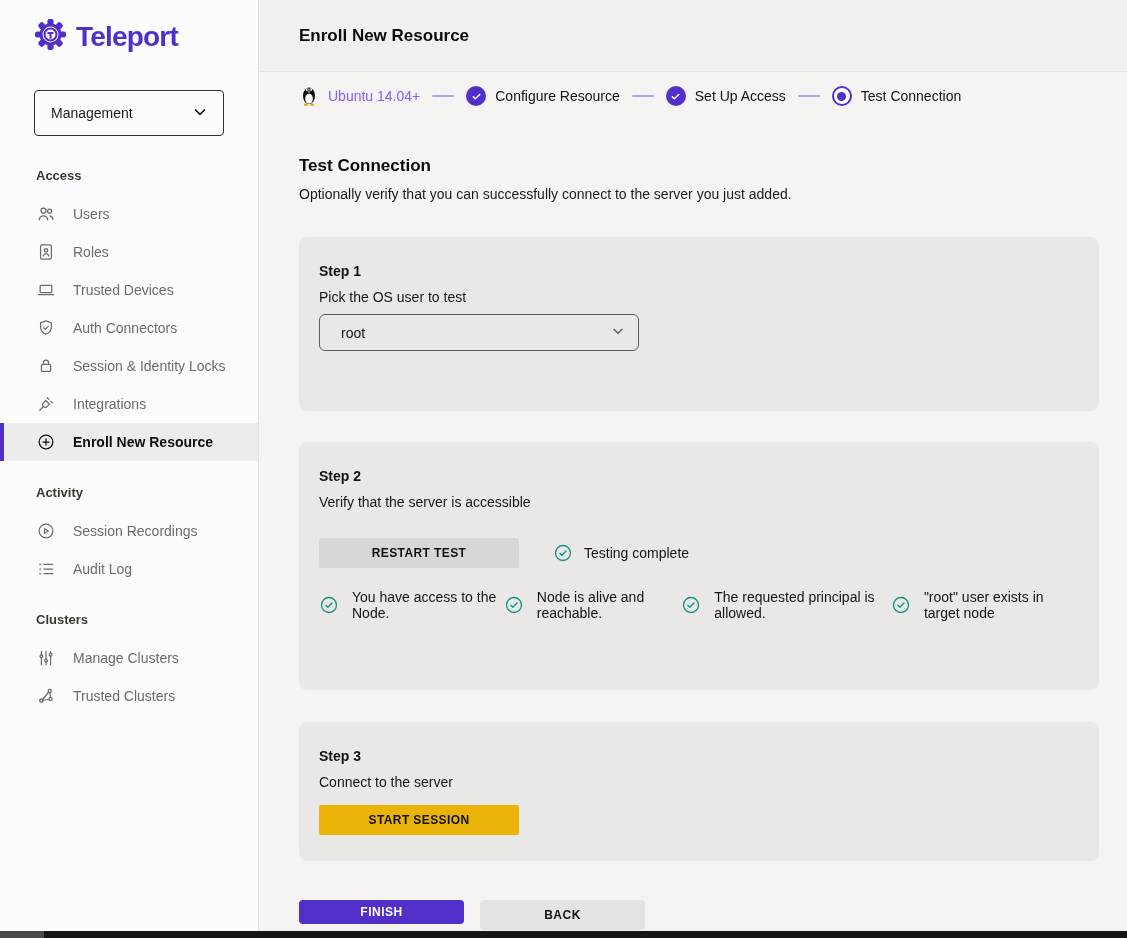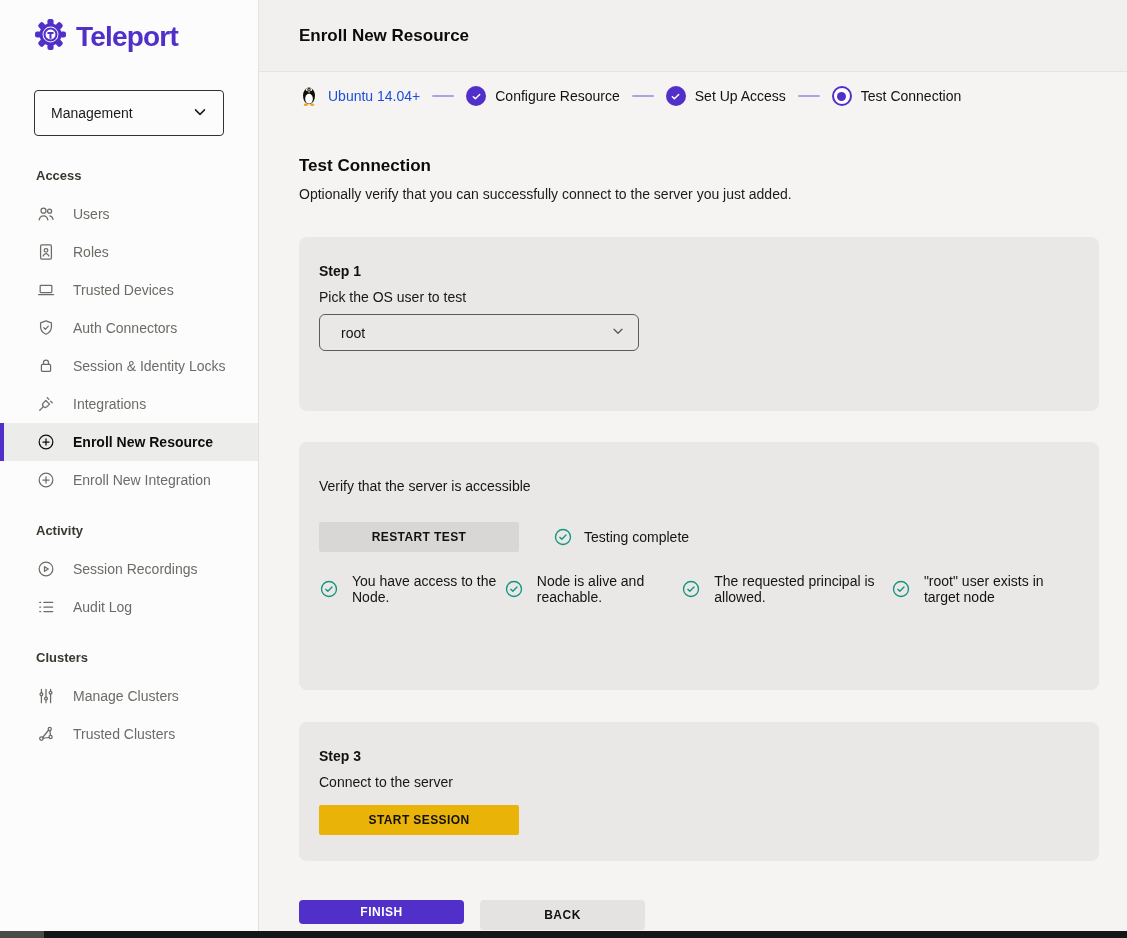--- a/index.html
+++ b/index.html
@@ -50,21 +50,21 @@
   
   .main { flex:1; display:flex; flex-direction:column; background:#f5f4f3; }
   .main-header {
     height:72px; background:#f1f0ee; border-bottom:1px solid #e5e4e2;
     display:flex; align-items:center; padding-left:40px; flex:0 0 auto;
   }
   .main-title { font-size:17px; font-weight:bold; color:#0b0b0b; }
 
   .stepper { display:flex; align-items:center; height:48px; padding-left:40px; font-size:14px; color:#121212; }
   .resource-chip { display:flex; align-items:center; gap:9px; }
-  .res-label { color:#1d4ed8; }
+  .res-label { color:#8b5cf6; }
   .dash { width:22px; height:2px; background:#b2a1e2; border-radius:2px; margin:0 12px; flex:0 0 auto; }
   .step { display:flex; align-items:center; gap:9px; }
   .step-check {
     width:20px; height:20px; border-radius:50%; background:#512fc9;
     display:flex; align-items:center; justify-content:center; flex:0 0 auto;
   }
   .step-current {
     width:20px; height:20px; border-radius:50%; border:2.5px solid #512fc9;
     display:flex; align-items:center; justify-content:center; flex:0 0 auto; background:#fff;
   }
@@ -218,29 +218,20 @@
         </div>
         <div class="nav-item active">
           <span class="nicon">
             <svg width="20" height="20" viewBox="0 0 24 24">
                 <circle cx="12" cy="12" r="8.2"></circle>
                 <path d="M12 8.3v7.4M8.3 12h7.4"></path>
               </svg>
           </span>
           <span>Enroll New Resource</span>
         </div>
-        <div class="nav-item">
-          <span class="nicon">
-            <svg width="20" height="20" viewBox="0 0 24 24">
-                <circle cx="12" cy="12" r="8.2"></circle>
-                <path d="M12 8.3v7.4M8.3 12h7.4"></path>
-              </svg>
-          </span>
-          <span>Enroll New Integration</span>
-        </div>
       </div>
     </div>
 
     <div class="sec-activity">
       <div class="section-label">Activity</div>
       <div class="section-items">
         <div class="nav-item">
           <span class="nicon">
             <svg width="20" height="20" viewBox="0 0 24 24">
                 <circle cx="12" cy="12" r="8.2"></circle>
@@ -357,20 +348,21 @@
           <span>root</span>
           <span>
             <svg width="16" height="16" viewBox="0 0 24 24">
                 <path d="M6 9.5l6 6 6-6" stroke="#5a5a58" stroke-width="2" fill="none" stroke-linecap="round" stroke-linejoin="round"></path>
               </svg>
           </span>
         </div>
       </div>
 
       <div class="step-box box2">
+        <div class="box-title">Step 2</div>
         <div class="box-desc">Verify that the server is accessible</div>
         <div class="btn-row">
           <button class="test-btn">RESTART TEST</button>
           <div class="status">
             <span class="gicon">
               <svg width="20" height="20" viewBox="0 0 24 24">
                   <circle cx="12" cy="12" r="9" stroke="#149480" fill="none" stroke-width="1.6"></circle>
                   <path d="M8.2 12.4l2.4 2.4 5-5.2" stroke="#149480" fill="none" stroke-width="1.6" stroke-linecap="round" stroke-linejoin="round"></path>
                 </svg>
             </span>

